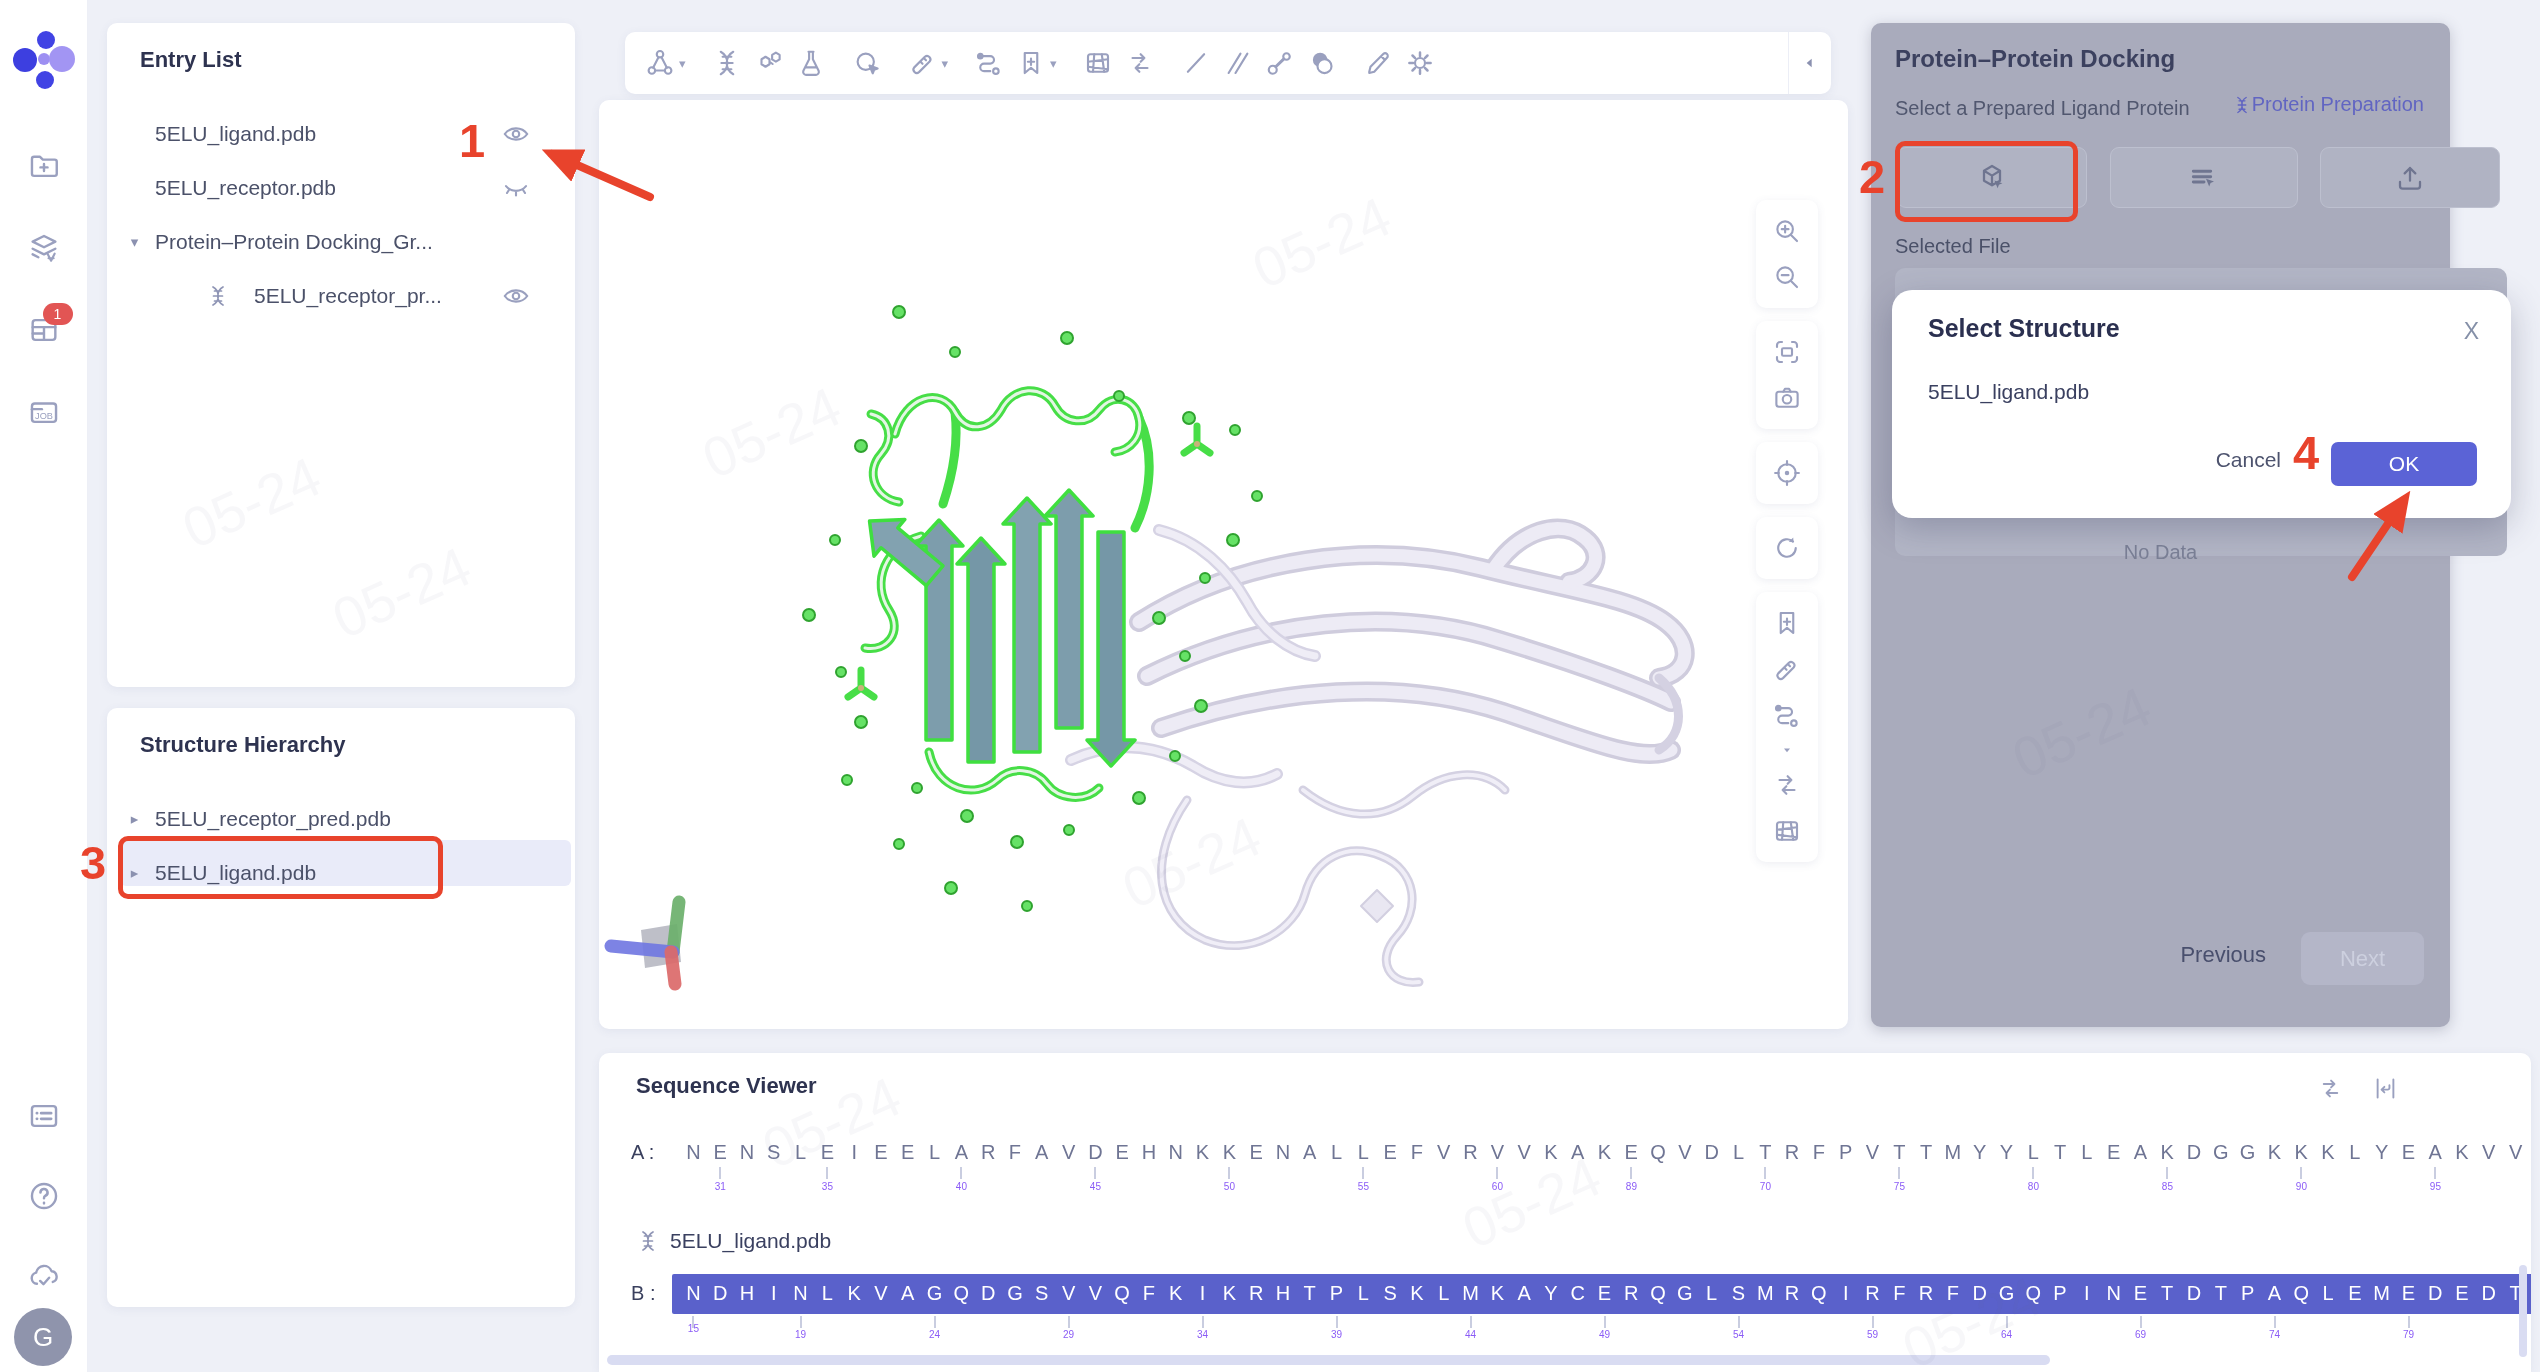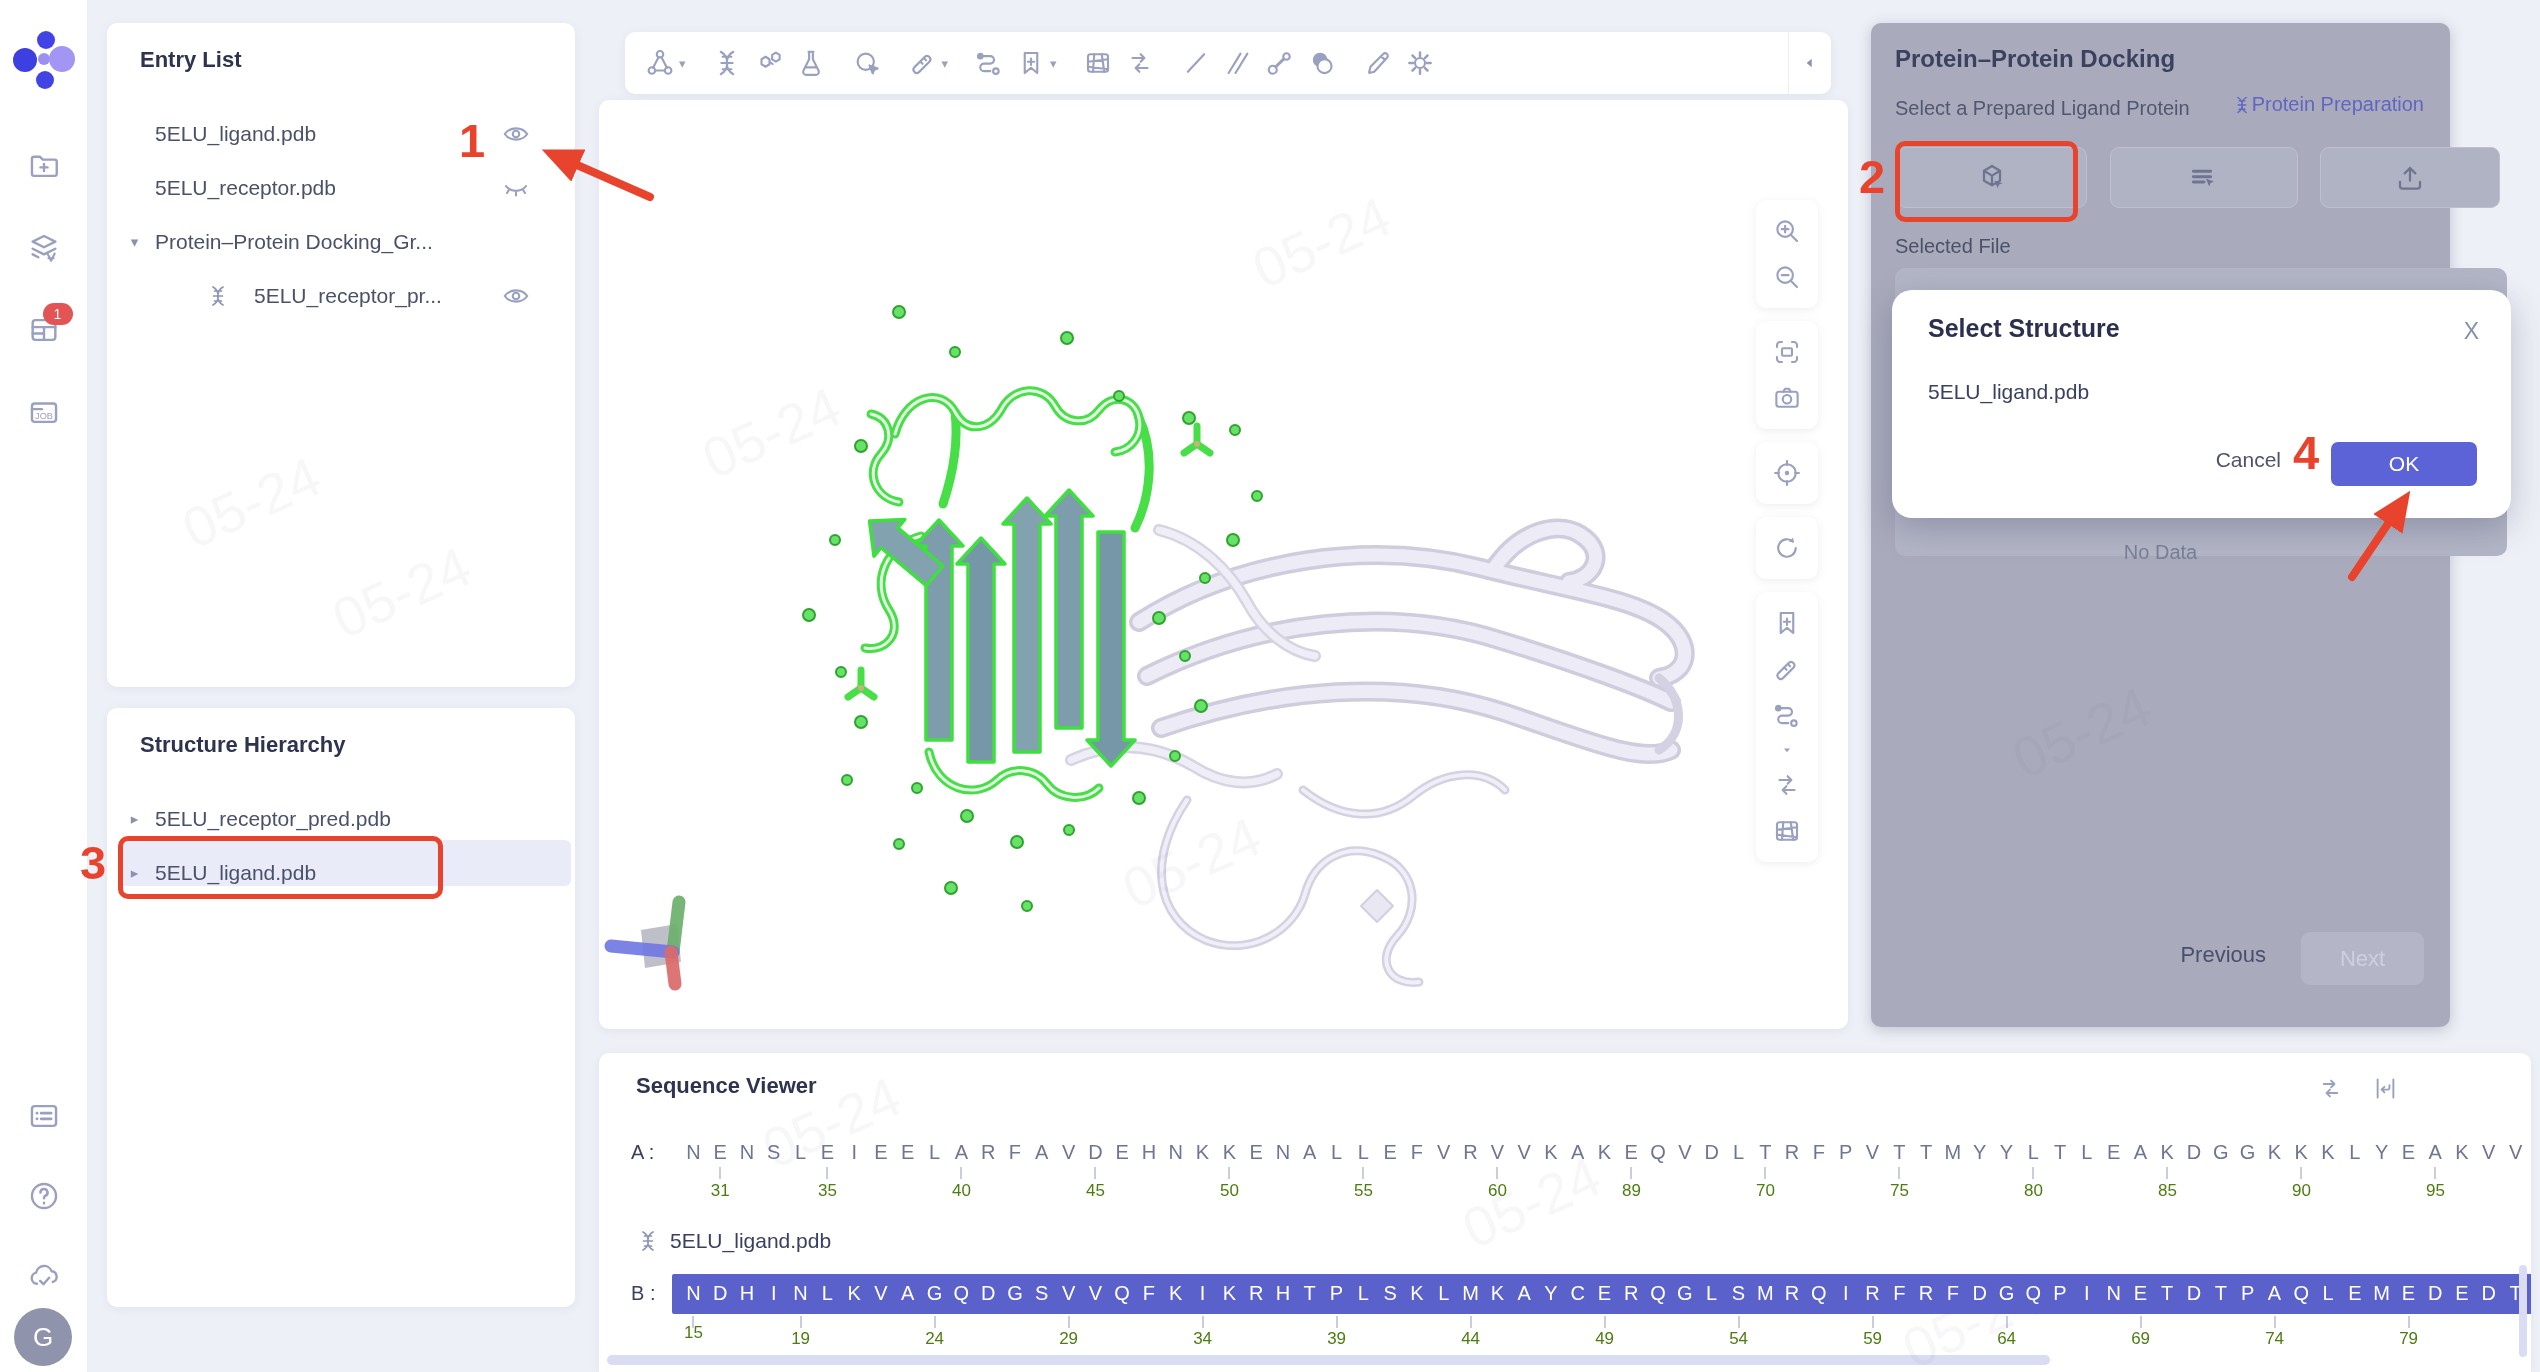--- a/index.html
+++ b/index.html
@@ -47,21 +47,21 @@
   #seq-card{left:599px;top:1053px;width:1932px;height:319px;border-bottom-left-radius:0;border-bottom-right-radius:0;overflow:hidden;}
   #seq-title{position:absolute;left:37px;top:20px;font-size:22px;font-weight:700;color:#2e3350;}
   #seq-icons{position:absolute;right:132px;top:22px;display:flex;gap:28px;}
   .seqrow{position:absolute;left:0;width:100%;}
   .chain-label{position:absolute;left:32px;font-size:20px;color:#3a405e;}
   .letters{position:absolute;left:81px;top:0;white-space:nowrap;}
   .letters span{display:inline-block;width:26.8px;text-align:center;font-size:20px;color:#6f7594;}
   .band{position:absolute;left:73px;top:-8px;height:40px;background:#5a61cb;border-radius:2px;}
   .band-letters span{color:#fff;}
   .tickmark{position:absolute;width:2px;height:12px;background:#c9cde0;}
-  .ticknum{position:absolute;transform:translateX(-50%);font-size:17px;color:#4d7c0f;}
+  .ticknum{position:absolute;transform:translateX(-50%);font-size:10px;color:#8b5cf6;}
   #seq-file{position:absolute;left:37px;top:176px;display:flex;align-items:center;gap:10px;font-size:21px;color:#3a4060;}
   #hscroll{position:absolute;left:8px;top:302px;width:1443px;height:10px;border-radius:5px;background:#d9dcf2;}
   #vscroll{position:absolute;right:4px;top:212px;width:8px;height:92px;border-radius:4px;background:#d9dcf2;}
   
   #dock-panel{left:1871px;top:23px;width:579px;height:1004px;background:#a9abbc;box-shadow:0 3px 14px rgba(60,65,95,.25);}
   #dock-title{position:absolute;left:24px;top:22px;font-size:24px;font-weight:700;color:#3c415f;}
   #dock-sub{position:absolute;left:24px;top:74px;font-size:20px;color:#51576f;}
   #dock-link{position:absolute;right:26px;top:70px;display:flex;align-items:center;font-size:20px;color:#6165c2;cursor:pointer;}
   .dock-btn{position:absolute;top:124px;height:59px;border:1px solid #bdc0cf;border-radius:9px;background:#b0b3c3;
     display:flex;align-items:center;justify-content:center;color:#6f7590;cursor:pointer;}

